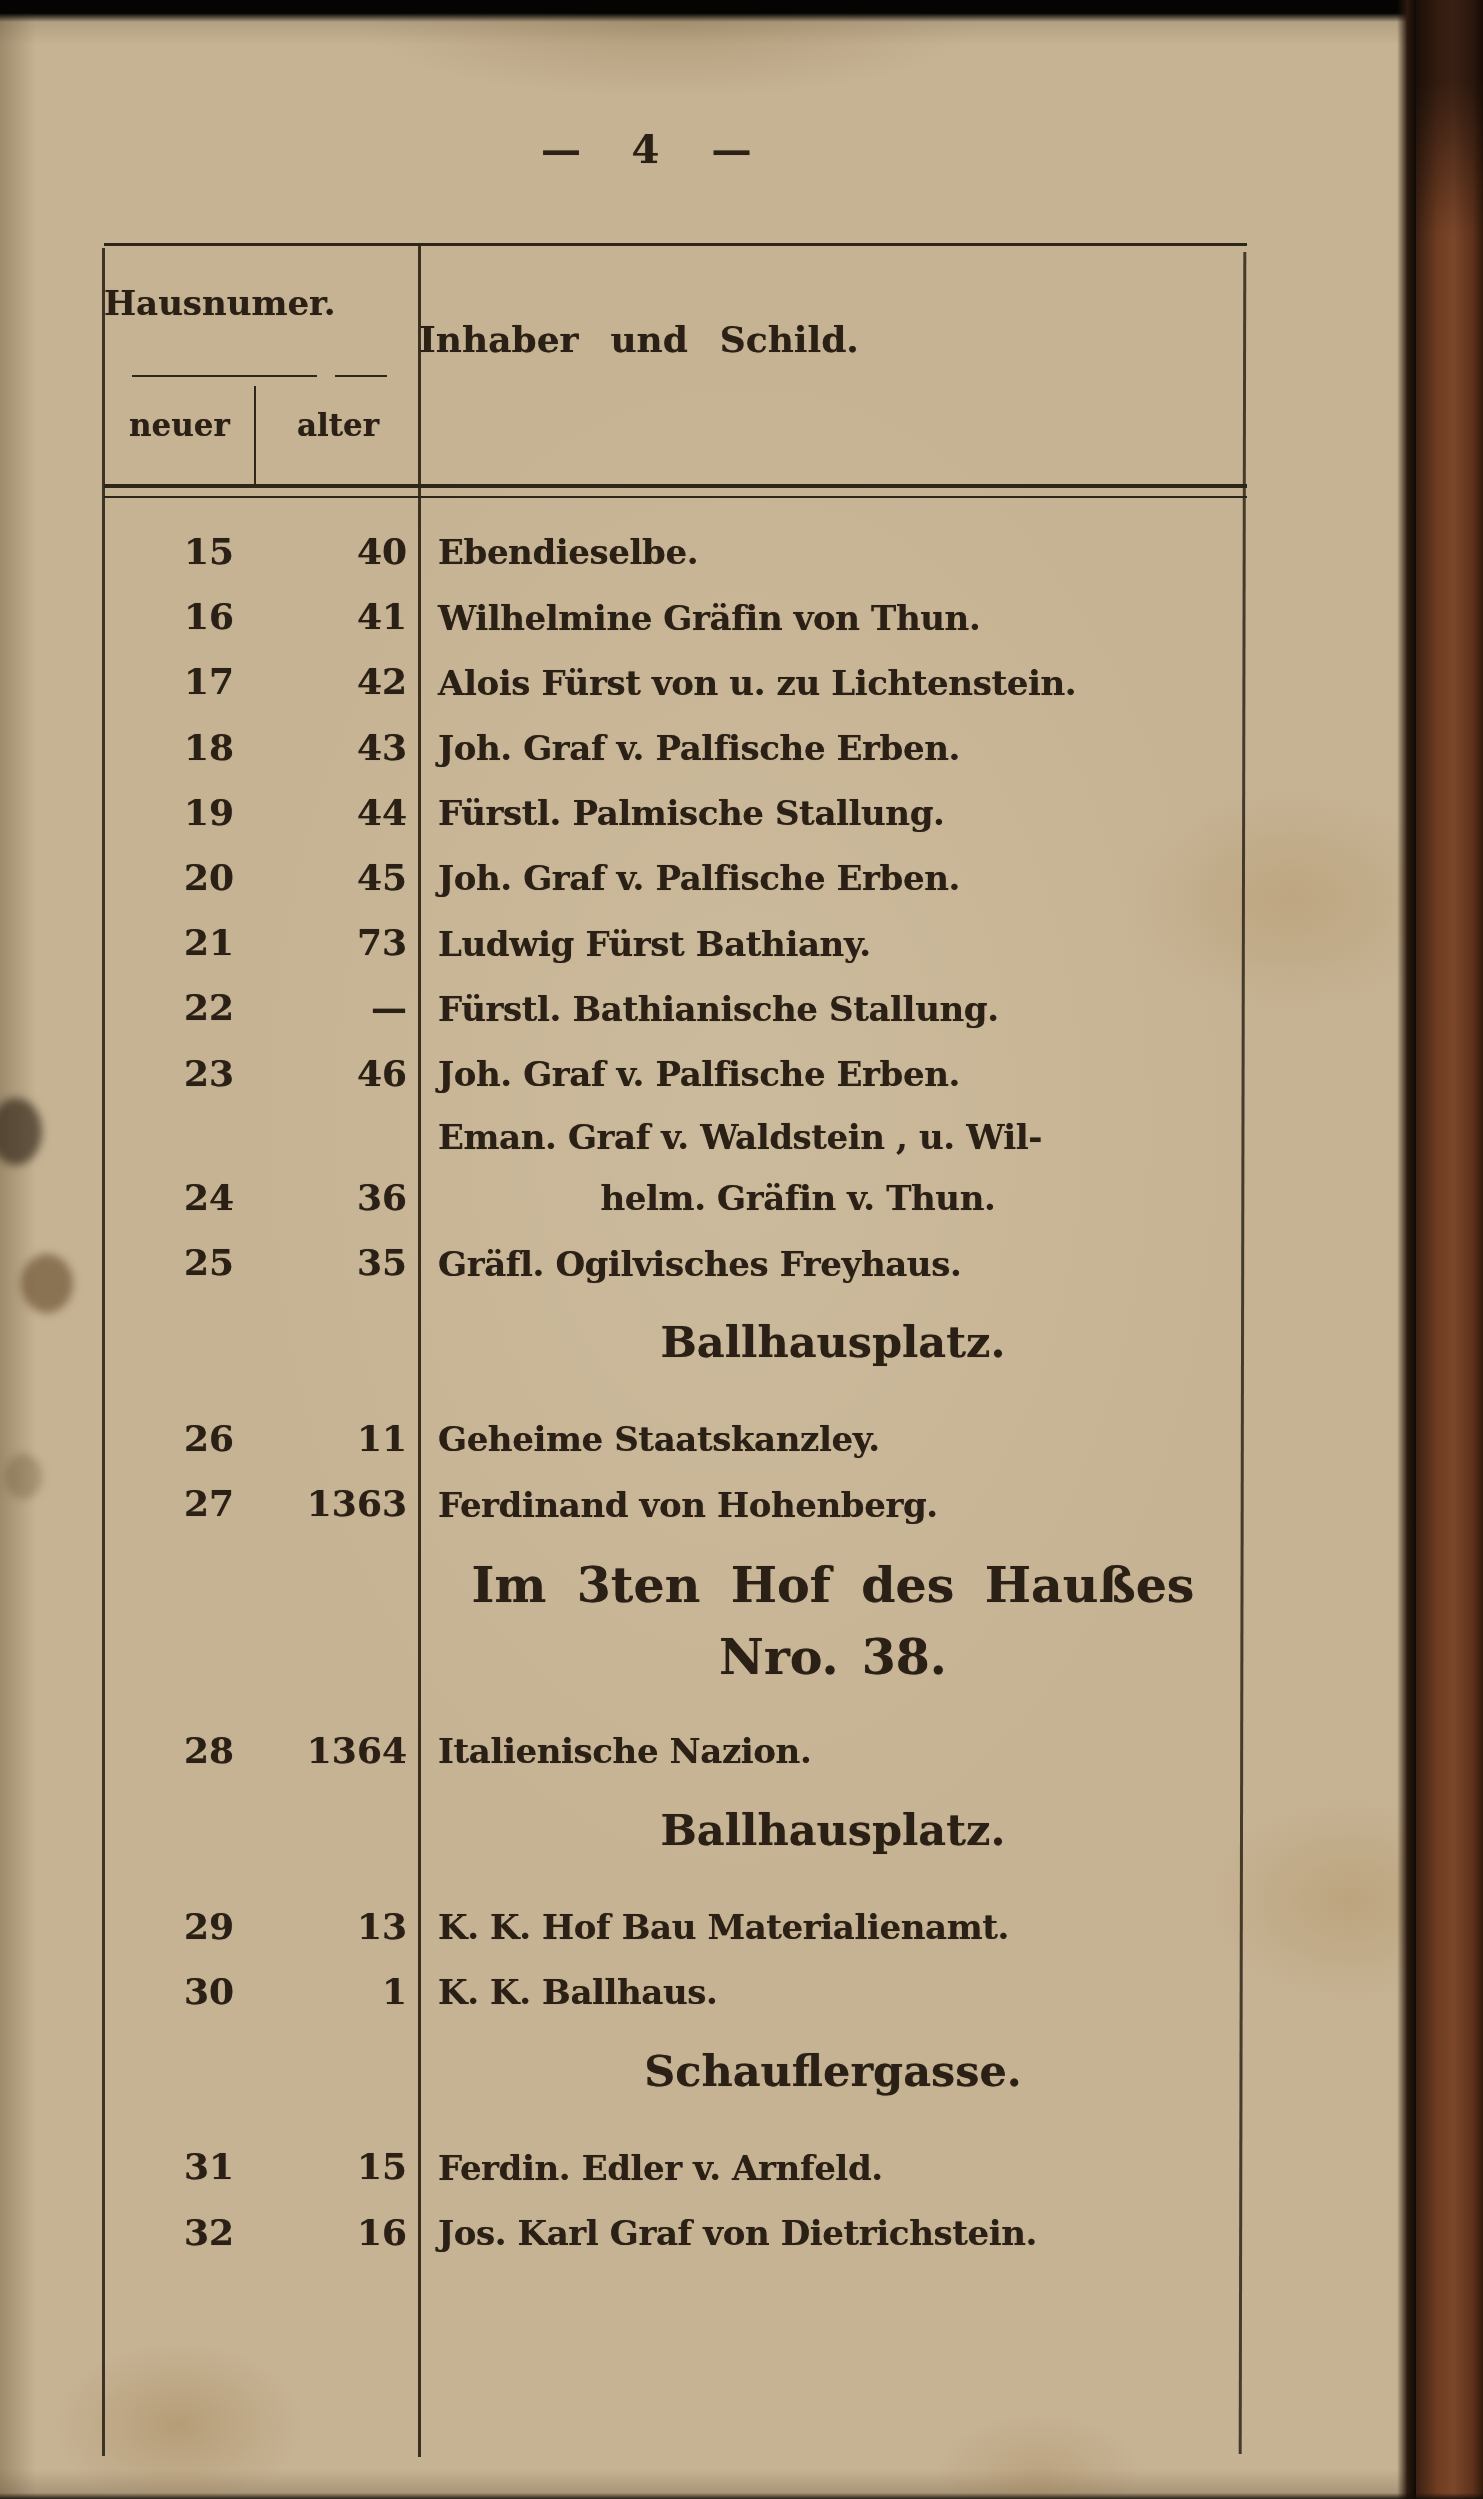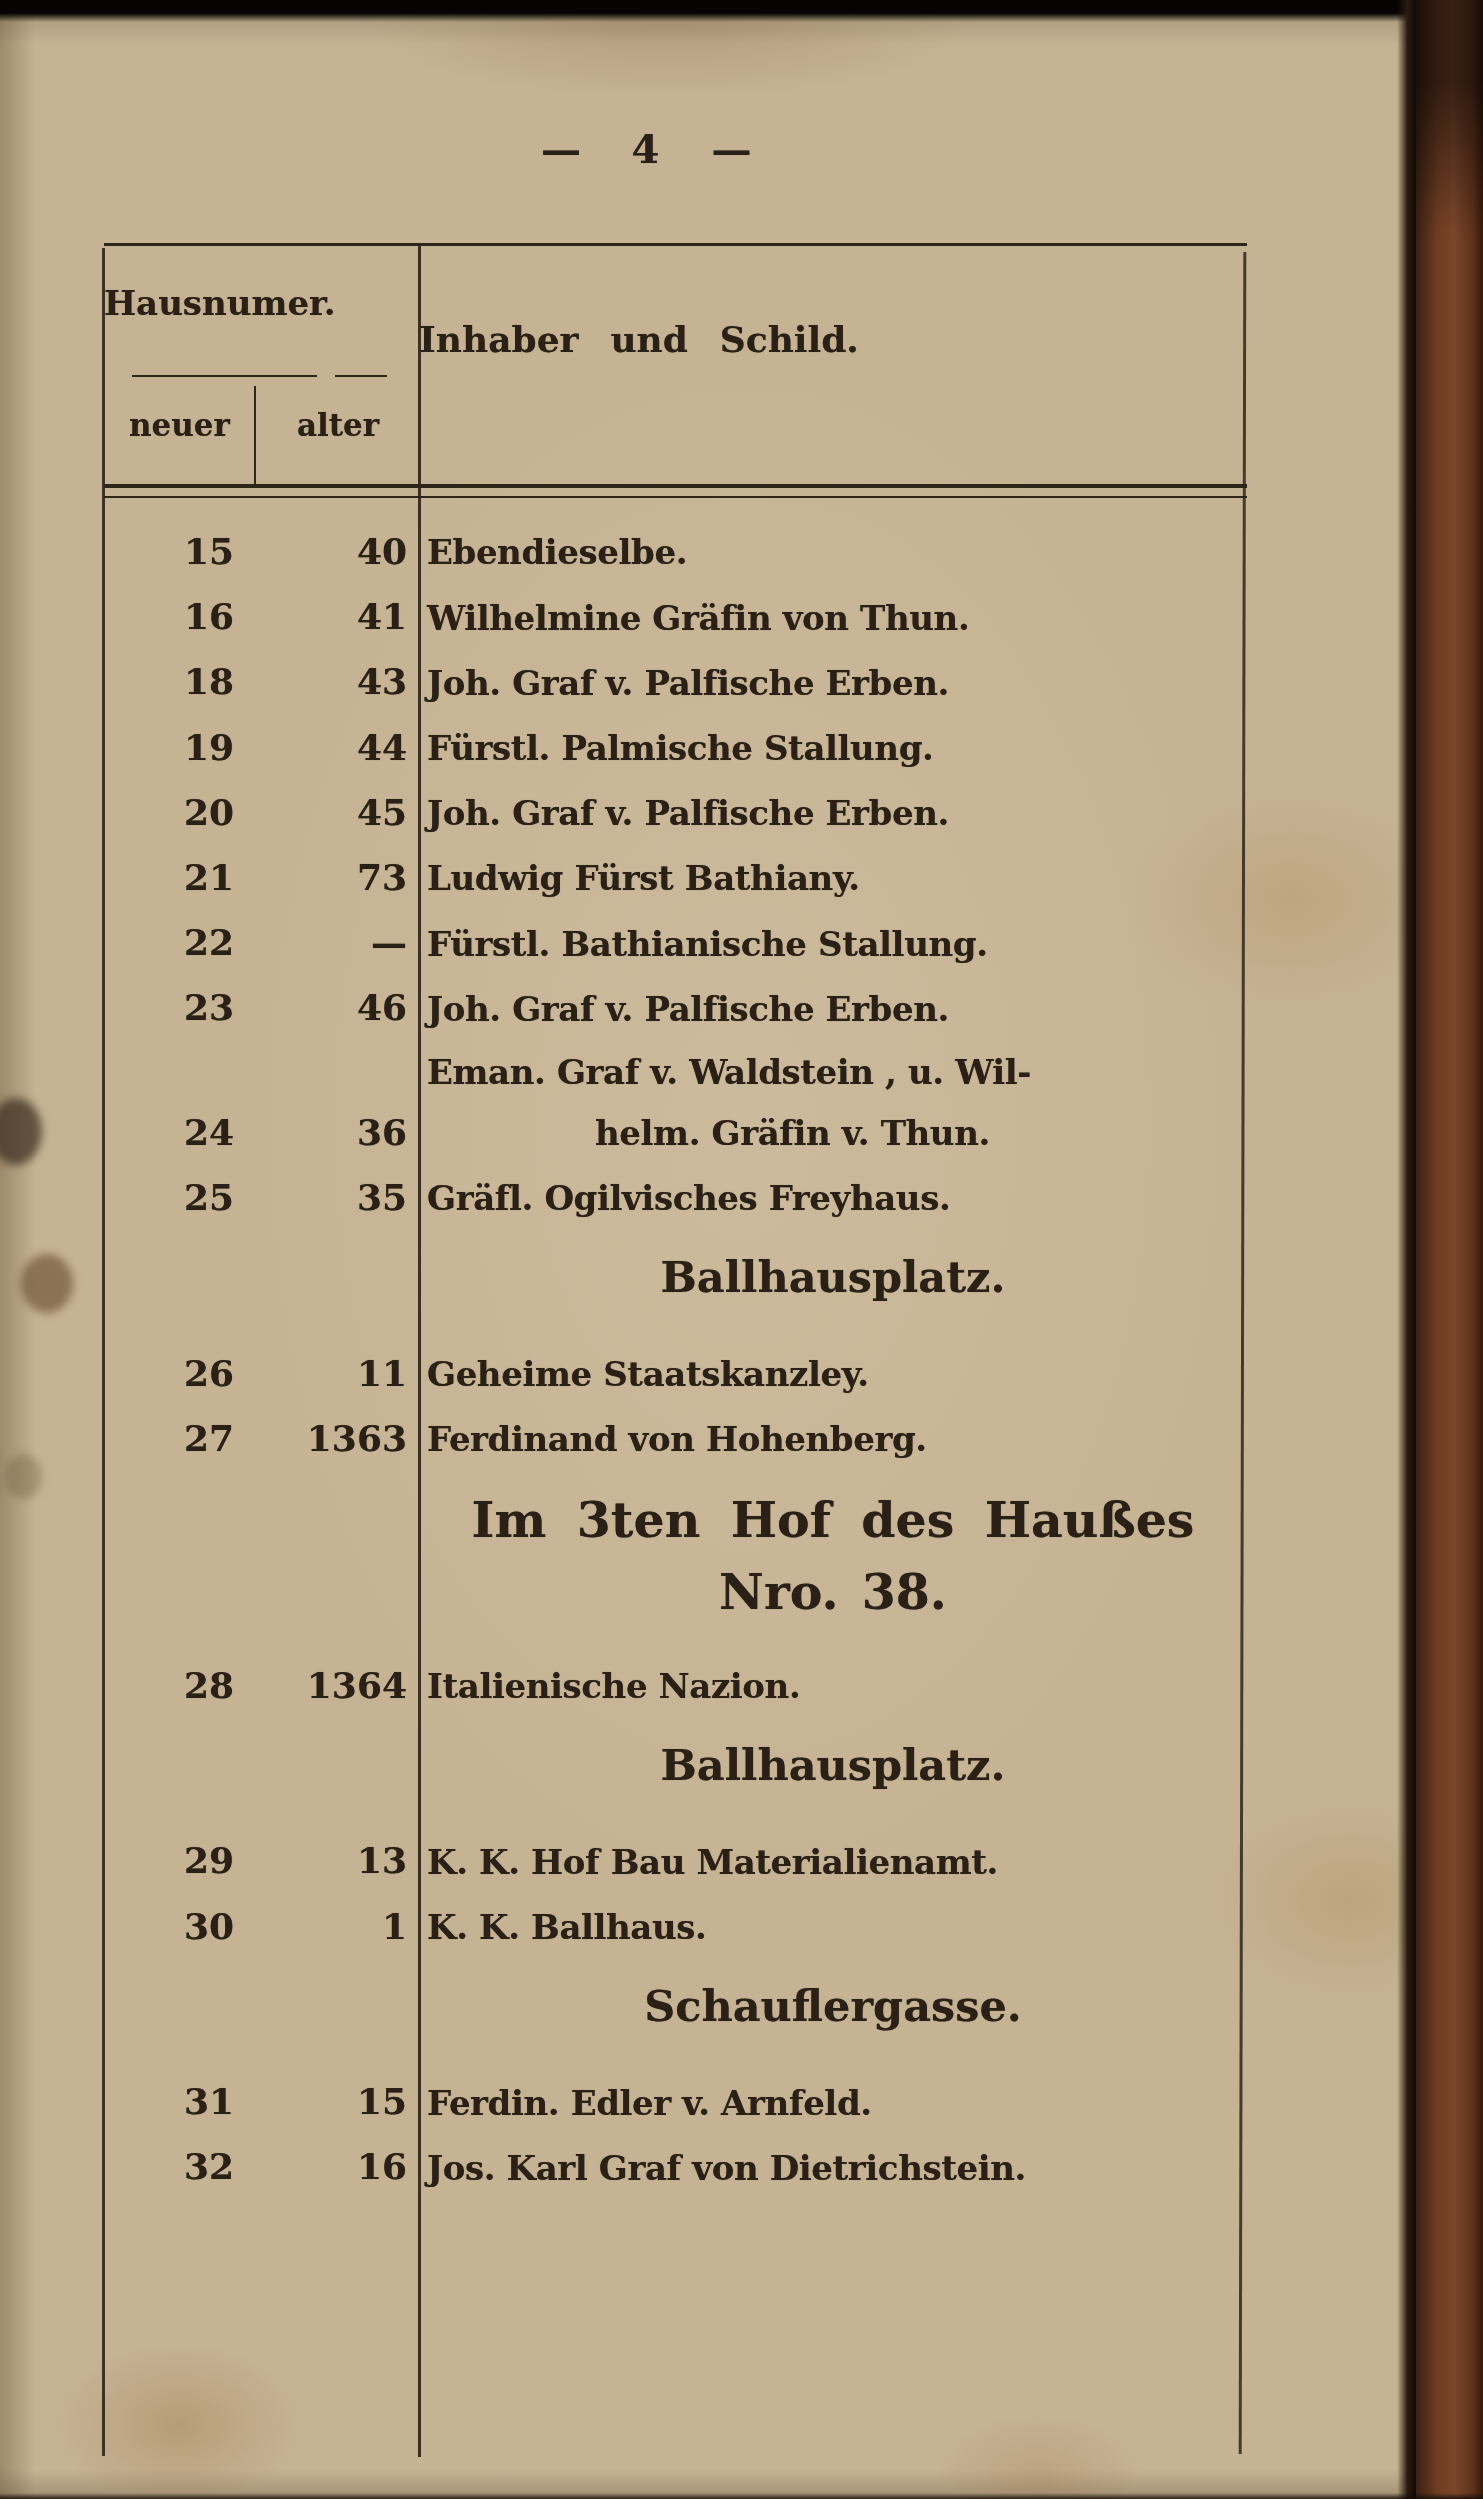--- a/index.html
+++ b/index.html
@@ -61,21 +61,21 @@
   .th-neuer{left:104px;top:407px;width:151px;text-align:center;font-size:31px;}
   .th-alter{left:257px;top:407px;width:162px;text-align:center;font-size:31px;}
   .th-inhaber{left:419px;top:318px;width:824px;text-align:left;font-size:36px;word-spacing:19.3px;}
   
   .tbody{position:absolute;left:104px;top:519px;width:1143px;font-size:34px;line-height:1.2;}
   .row{display:flex;align-items:flex-end;padding:11px 0;}
   .cell-neu{width:152px;text-align:right;padding-right:22px;box-sizing:border-box;
     font-size:36px;font-weight:bold;}
   .cell-alt{width:163px;text-align:right;padding-right:12px;box-sizing:border-box;
     font-size:36px;font-weight:bold;}
-  .cell-text{flex:1;padding-left:8px;font-weight:bold;letter-spacing:-0.4px;}
+  .cell-text{flex:1;padding-left:19px;font-weight:bold;letter-spacing:-0.4px;}
   .cell-text .cont{margin-top:21px;text-align:center;padding-right:89px;}
   .section{margin-left:315px;text-align:center;font-weight:bold;
     font-size:43px;padding:22px 0 37px;letter-spacing:0;}
   .section.large{font-size:49px;padding:19.3px 0 31px;word-spacing:13.4px;}
   .section.large .line2{margin-top:13.4px;word-spacing:6px;}
   
   .th,.tbody,.pagenum{text-shadow:0 0 0.7px rgba(40,30,15,.55);}
 </style>
 </head>
 <body>
@@ -115,20 +115,27 @@
         </div>
       </div>
       <div class="row">
         <div class="cell-neu">16</div>
         <div class="cell-alt">41</div>
         <div class="cell-text">
           <div>Wilhelmine Gräfin von Thun.</div>
         </div>
       </div>
       <div class="row">
+        <div class="cell-neu">17</div>
+        <div class="cell-alt">42</div>
+        <div class="cell-text">
+          <div>Alois Fürst von u. zu Lichtenstein.</div>
+        </div>
+      </div>
+      <div class="row">
         <div class="cell-neu">18</div>
         <div class="cell-alt">43</div>
         <div class="cell-text">
           <div>Joh. Graf v. Palfische Erben.</div>
         </div>
       </div>
       <div class="row">
         <div class="cell-neu">19</div>
         <div class="cell-alt">44</div>
         <div class="cell-text">

